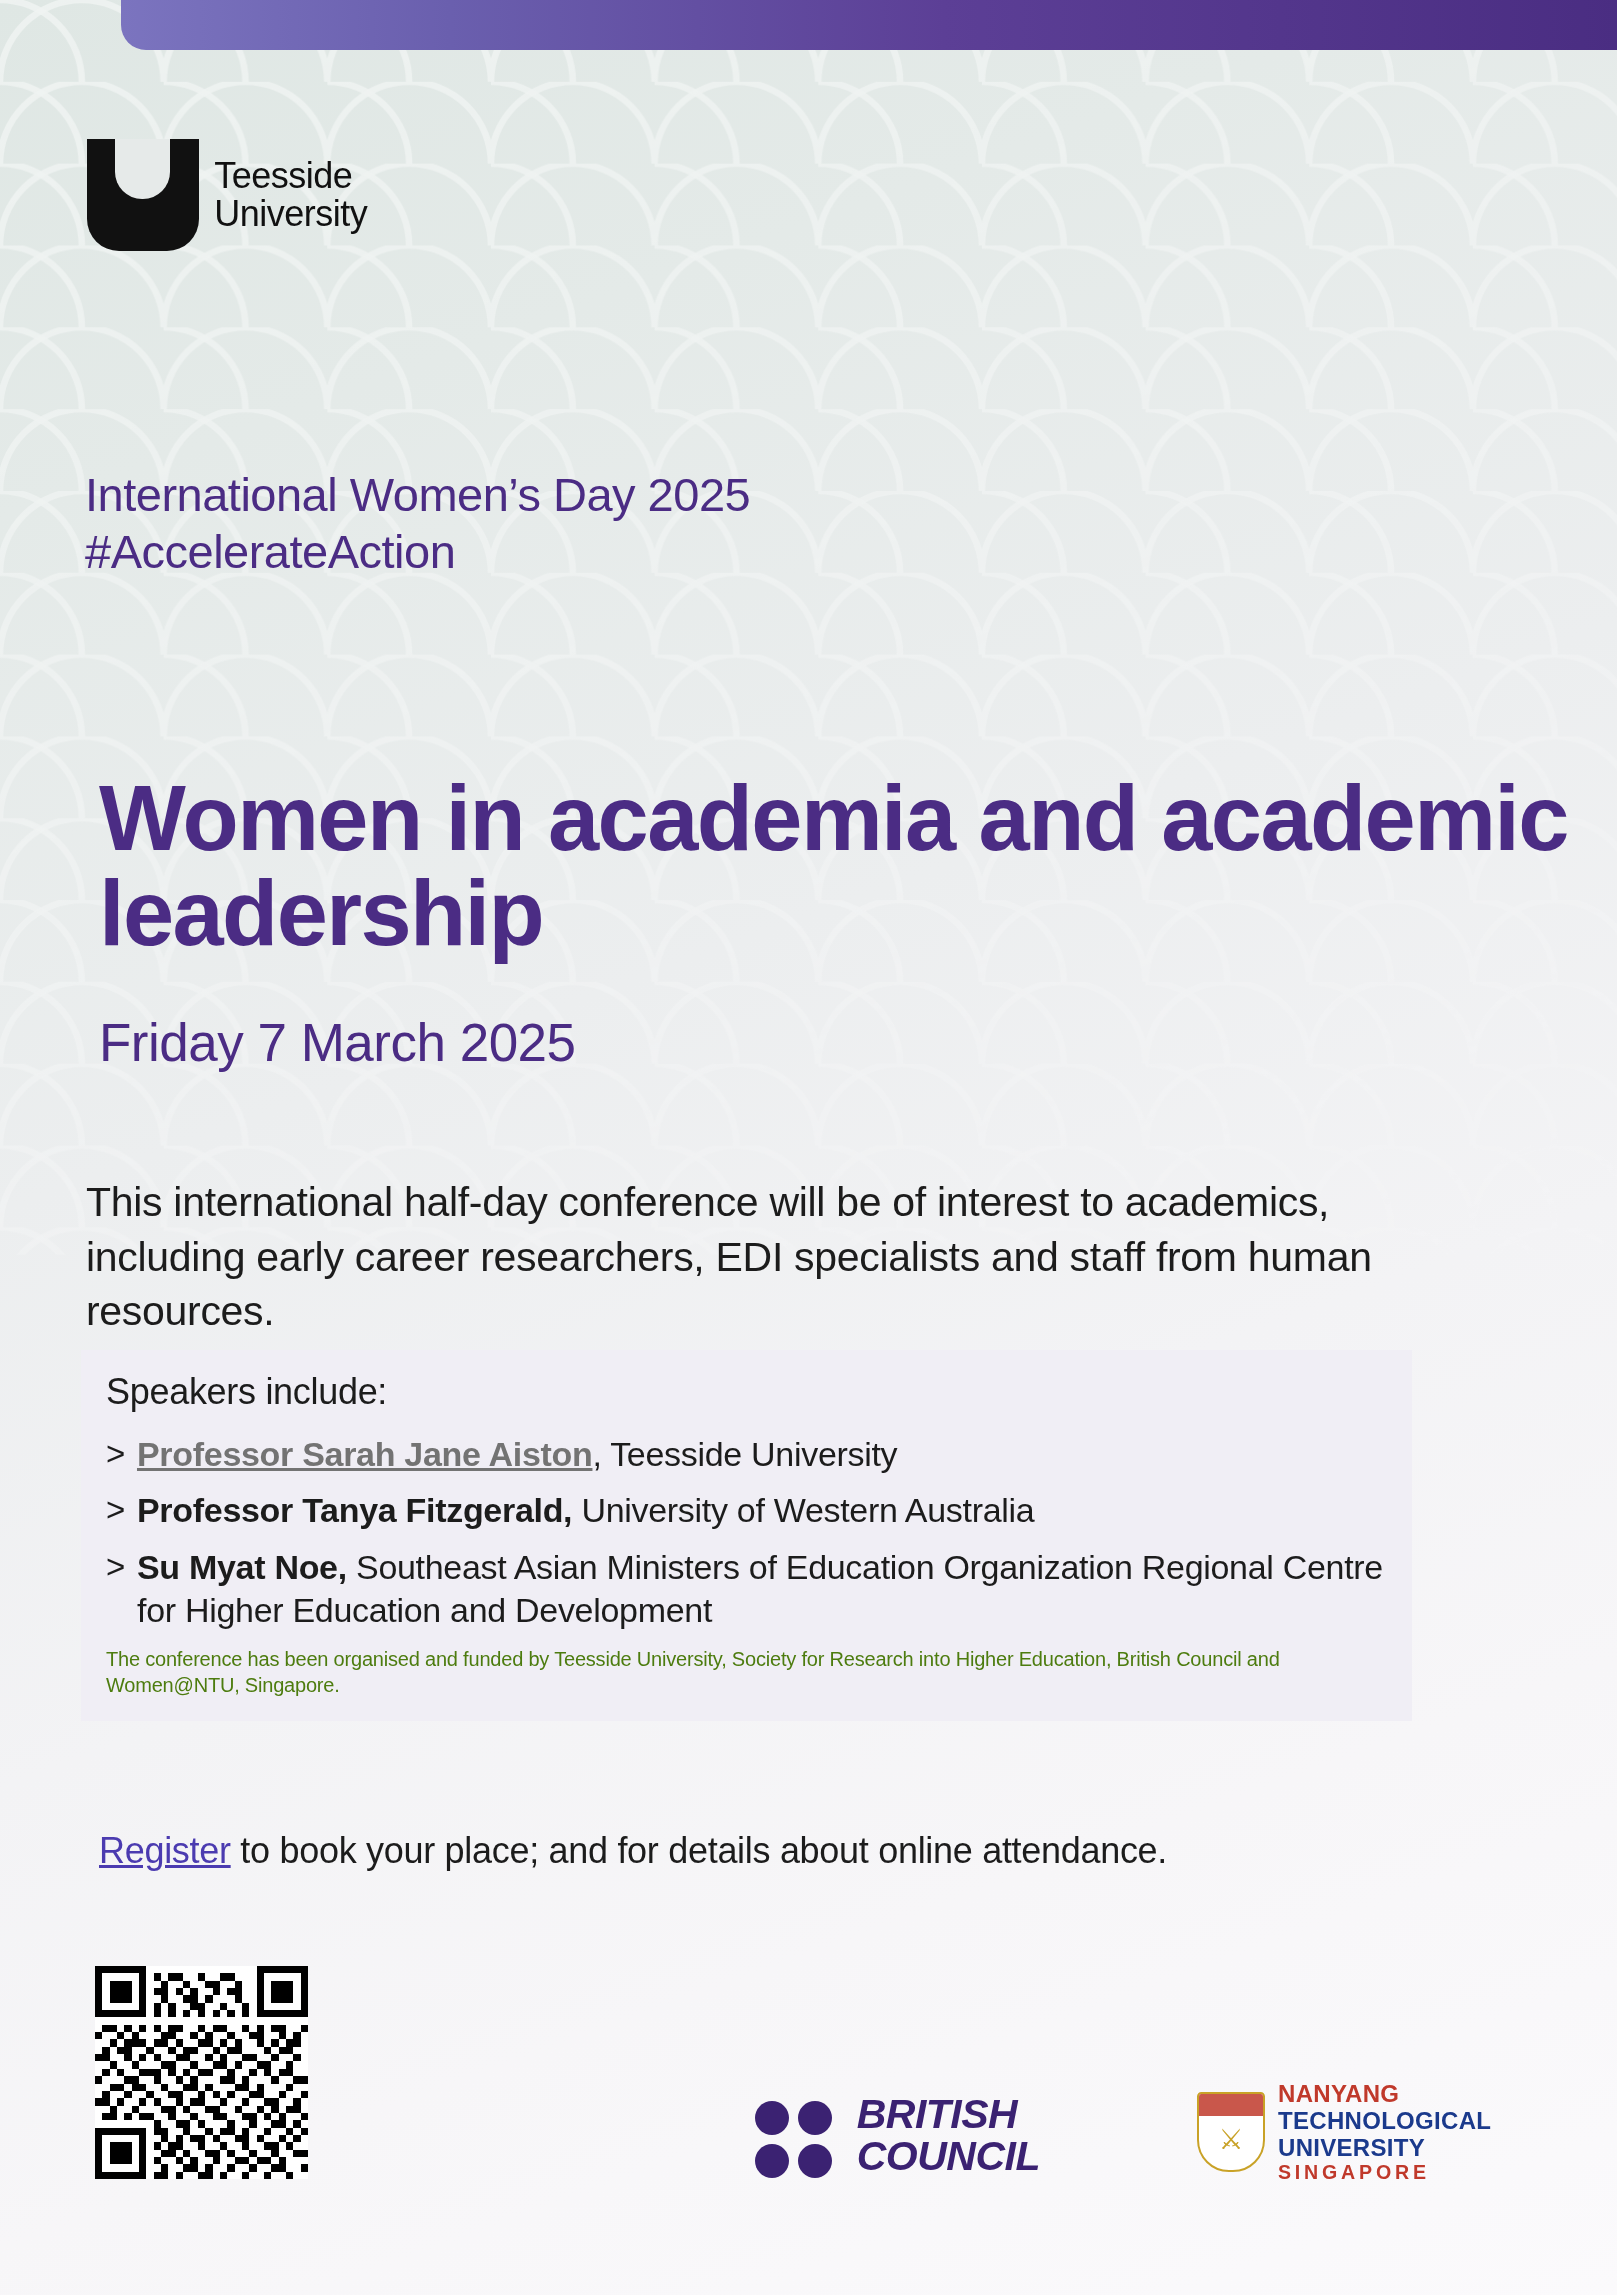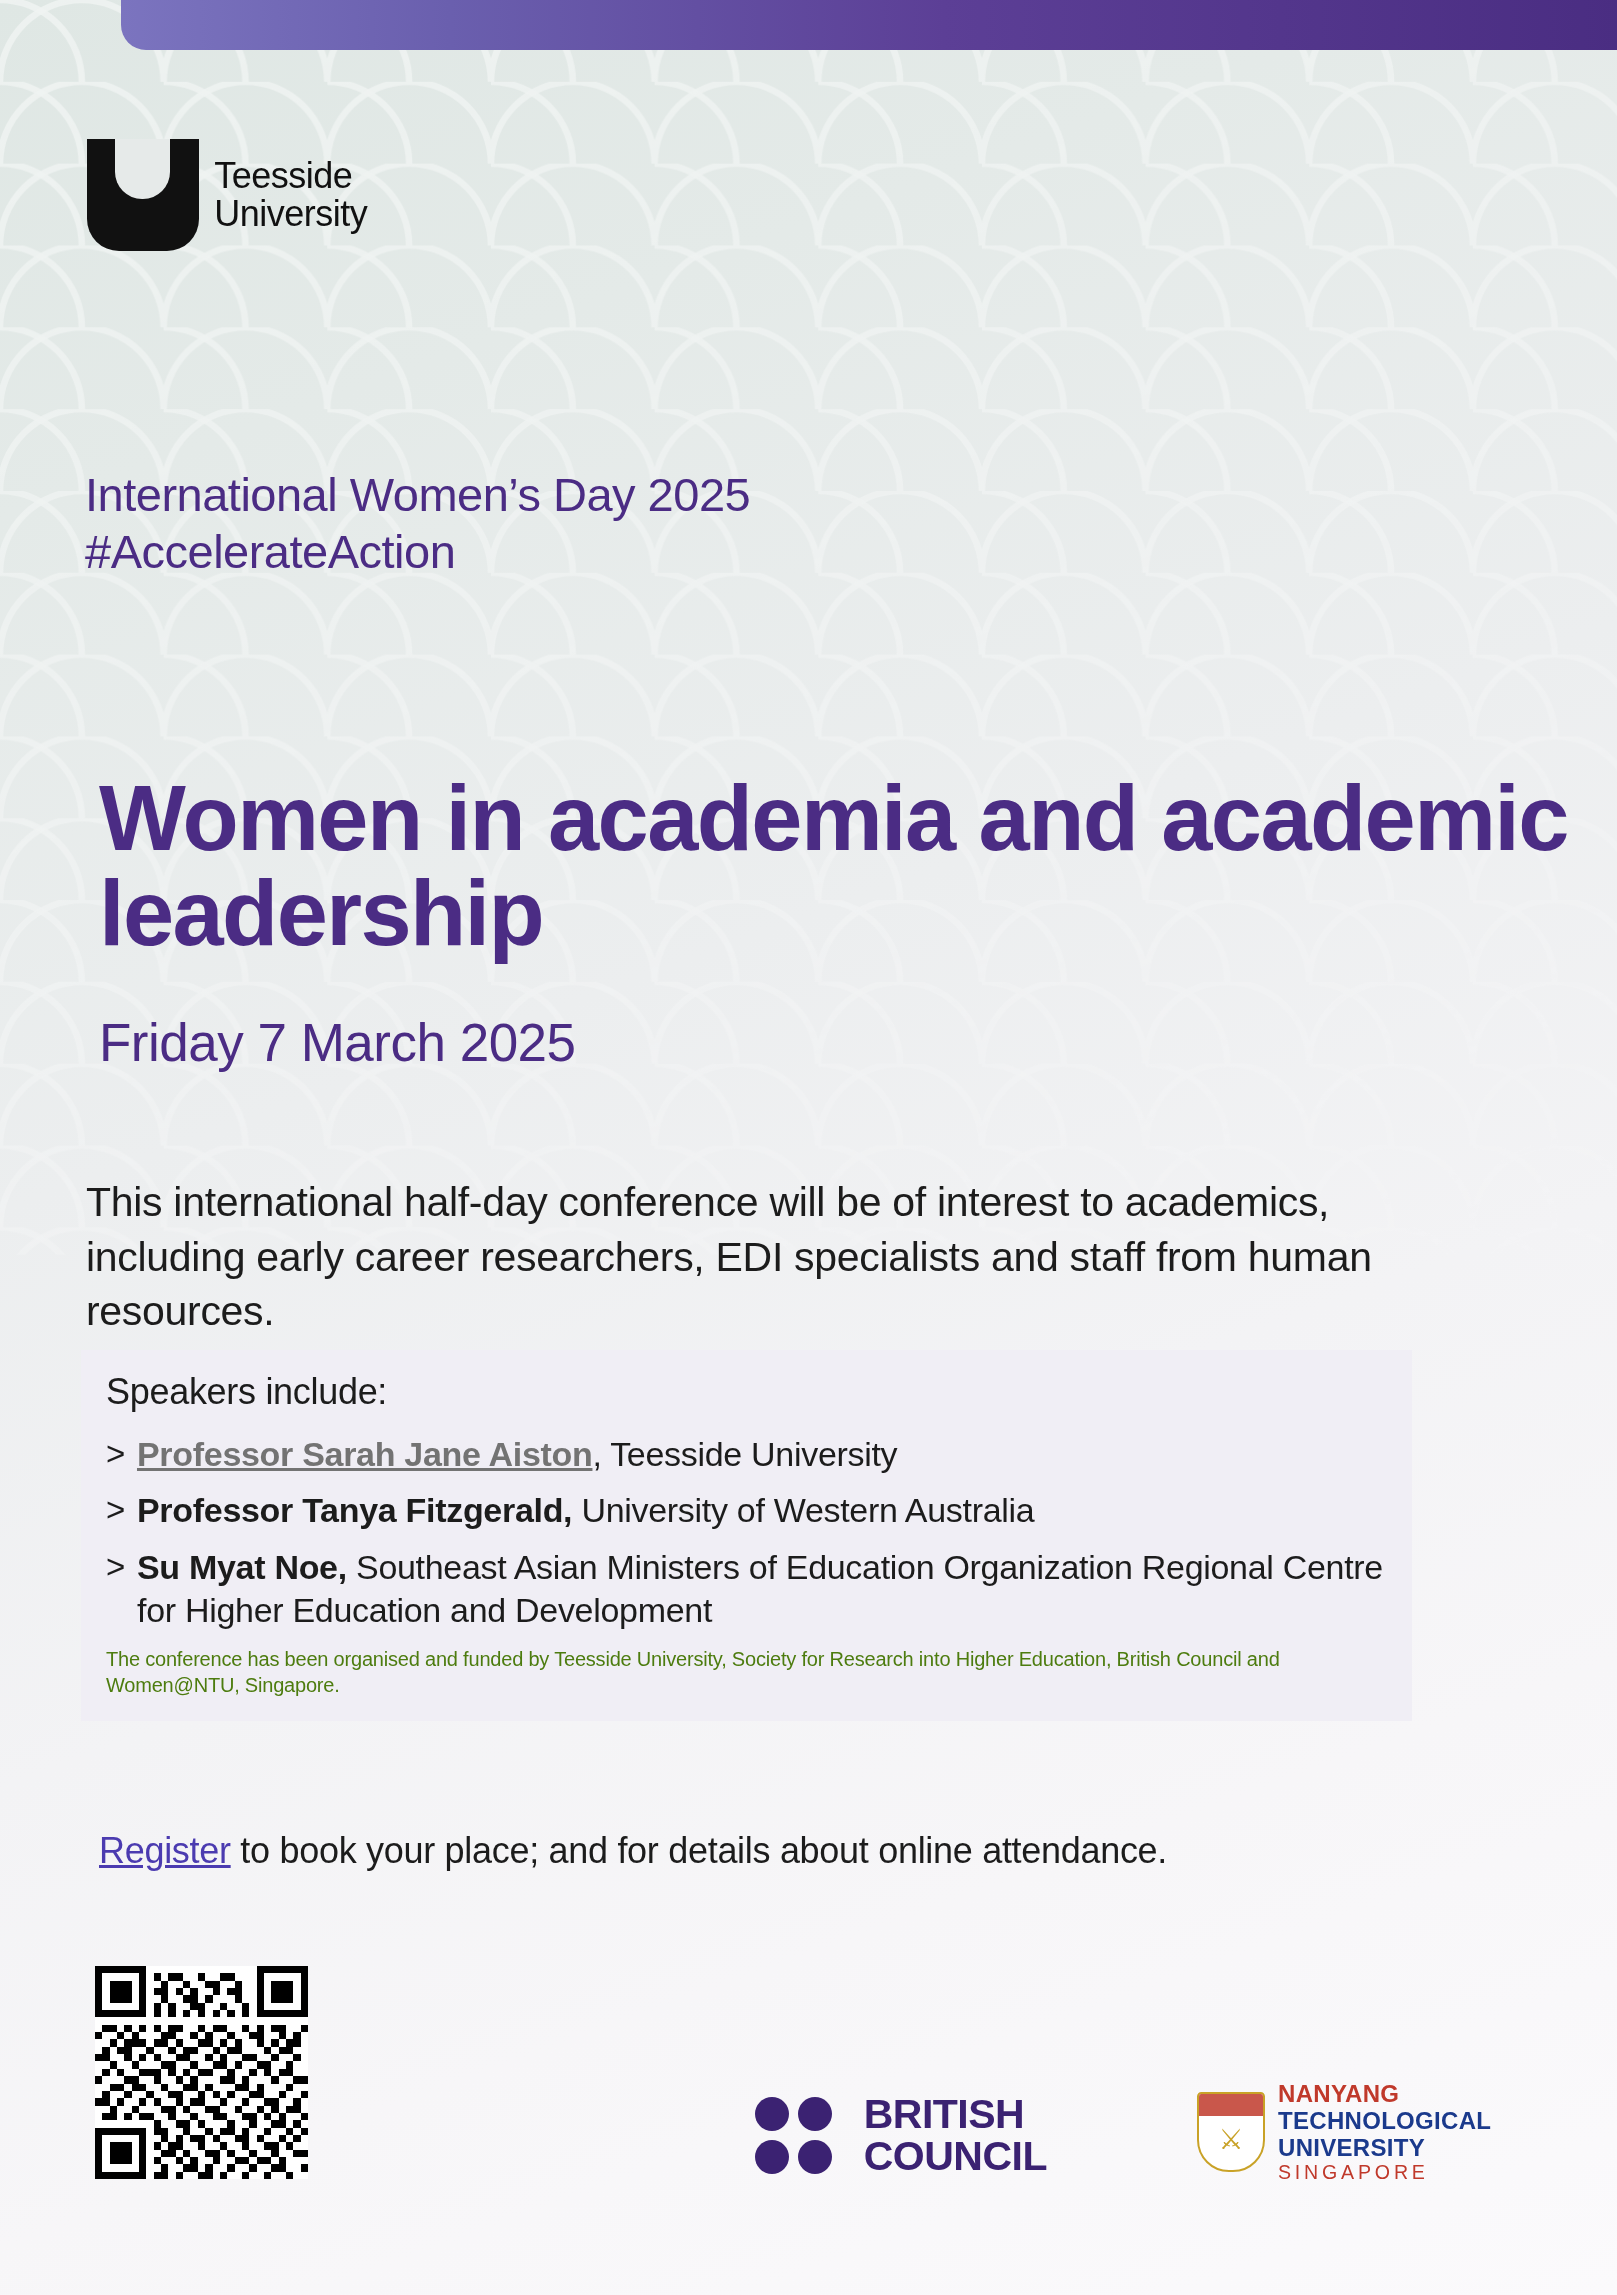--- a/index.html
+++ b/index.html
@@ -244,22 +244,23 @@
     background: #ffffff;
   }
   .qr canvas, .qr svg { display: block; }
 
   
   .bc-logo {
     position: absolute;
     left: 755px;
     top: 2094px;
     display: flex;
-    align-items: center;
-    gap: 32px;
+    align-items: flex-end;
+    gap: 25px;
+    font-style: italic;
   }
   .bc-dots {
     display: grid;
     grid-template-columns: repeat(2, 34px);
     grid-template-rows: repeat(2, 34px);
     gap: 8.7px;
   }
   .bc-dots i {
     display: block;
     width: 34px;
@@ -313,21 +314,21 @@
   }
   .ntu-words .l {
     font-size: 24px;
     font-weight: bold;
     color: #c0392b;
     letter-spacing: 0.3px;
   }
   .ntu-words .l.blue { color: #1b3a8c; }
   .ntu-words .sg {
     font-size: 19.6px;
-    font-weight: normal;
+    font-weight: bold;
     color: #c0392b;
     letter-spacing: 3.8px;
   }
 </style>
 </head>
 <body>
 
 <div class="poster">
 
   <svg class="scallops" viewBox="0 0 2966 4209" preserveAspectRatio="none">

